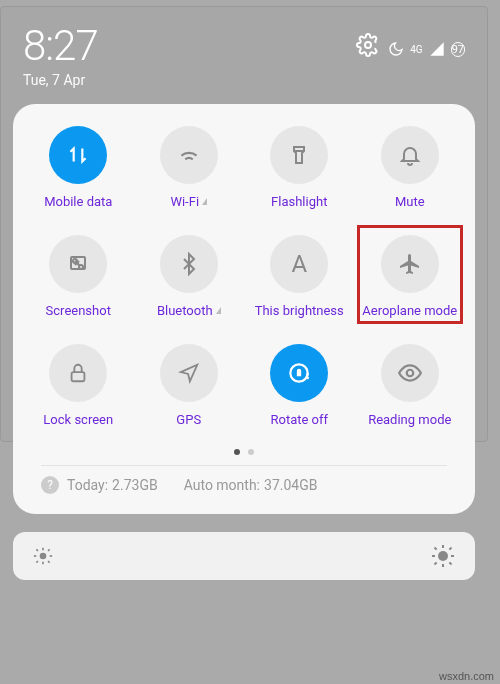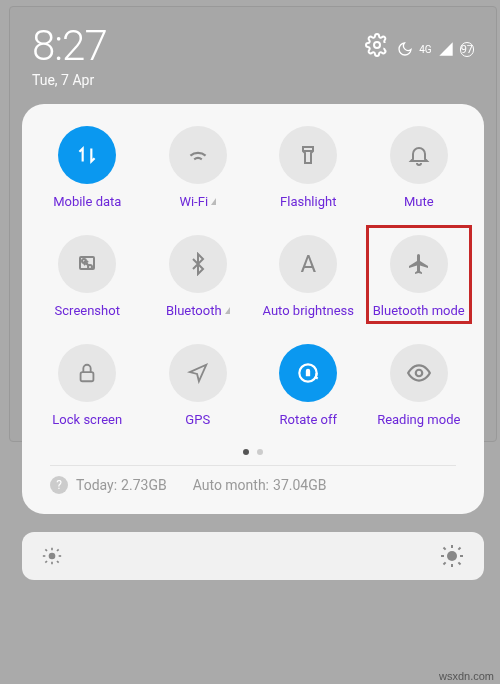--- a/index.html
+++ b/index.html
@@ -6,21 +6,21 @@
     body {
       width: 500px;
       height: 684px;
       background: #aaa;
       font-family: -apple-system, BlinkMacSystemFont, 'Segoe UI', Roboto, sans-serif;
       position: relative;
       overflow: hidden;
     }
     .frame {
       position: absolute;
-      left: 9px; top: 6px;
+      left: 0; top: 6px;
       width: 488px; height: 436px;
       background: #a7a7a7;
       border-radius: 4px;
       border: 1px solid #999;
     }
     .status-bar {
       position: relative;
       padding: 14px 22px 8px 22px;
       color: #fff;
       display: flex;
@@ -269,31 +269,31 @@
         <div class="label">
           <span>Bluetooth</span>
             <span class="mini-tri"></span>
         </div>
       </div>
 
       <div class="tile">
         <div class="circle">
           <span style="font-size:24px;color:#888;font-weight:400">A</span>
         </div>
-        <div class="label">Auto brightness</div>
+        <div class="label">This brightness</div>
       </div>
 
       <div class="tile">
         <div class="highlight-box"></div>
         <div class="circle">
           <svg width="24" height="24" viewBox="0 0 24 24" fill="#888">
               <path d="M21 16v-2l-8-5V3.5a1.5 1.5 0 00-3 0V9l-8 5v2l8-2.5V19l-2 1.5V22l3.5-1 3.5 1v-1.5L13 19v-5.5z"></path>
             </svg>
         </div>
-        <div class="label">Bluetooth mode</div>
+        <div class="label">Aeroplane mode</div>
       </div>
 
       <div class="tile">
         <div class="circle">
           <svg width="22" height="22" viewBox="0 0 24 24" fill="none" stroke="#888" stroke-width="2">
               <rect x="5" y="11" width="14" height="10" rx="2"></rect>
               <path d="M8 11V7a4 4 0 018 0v4"></path>
             </svg>
         </div>
         <div class="label">Lock screen</div>

